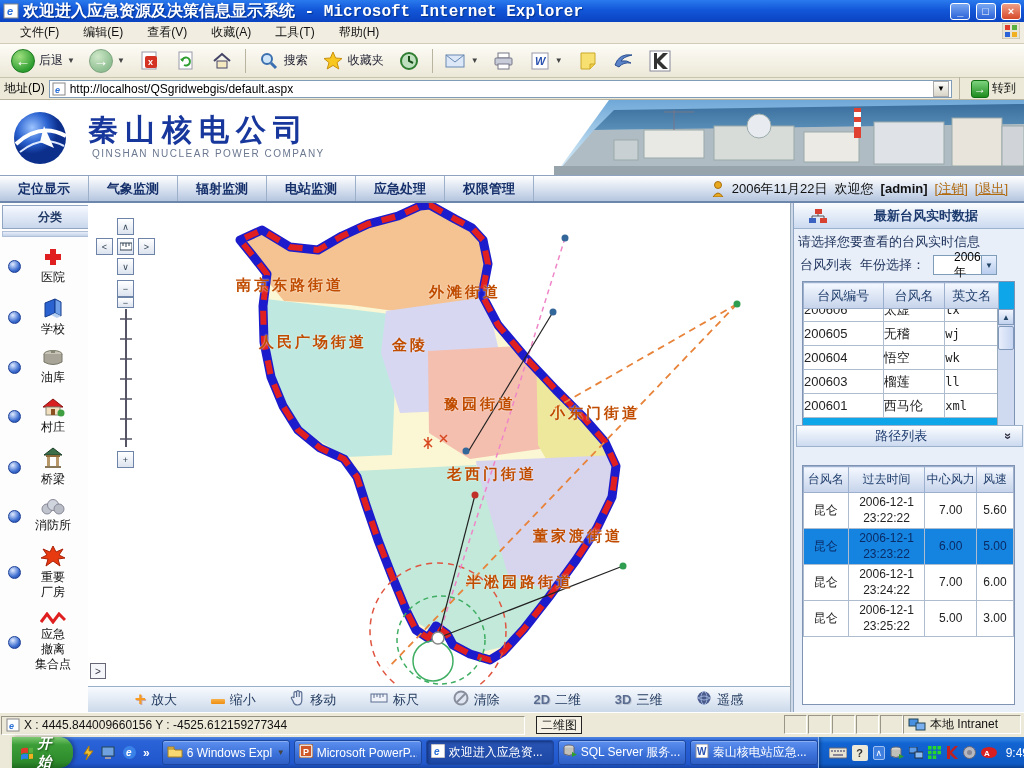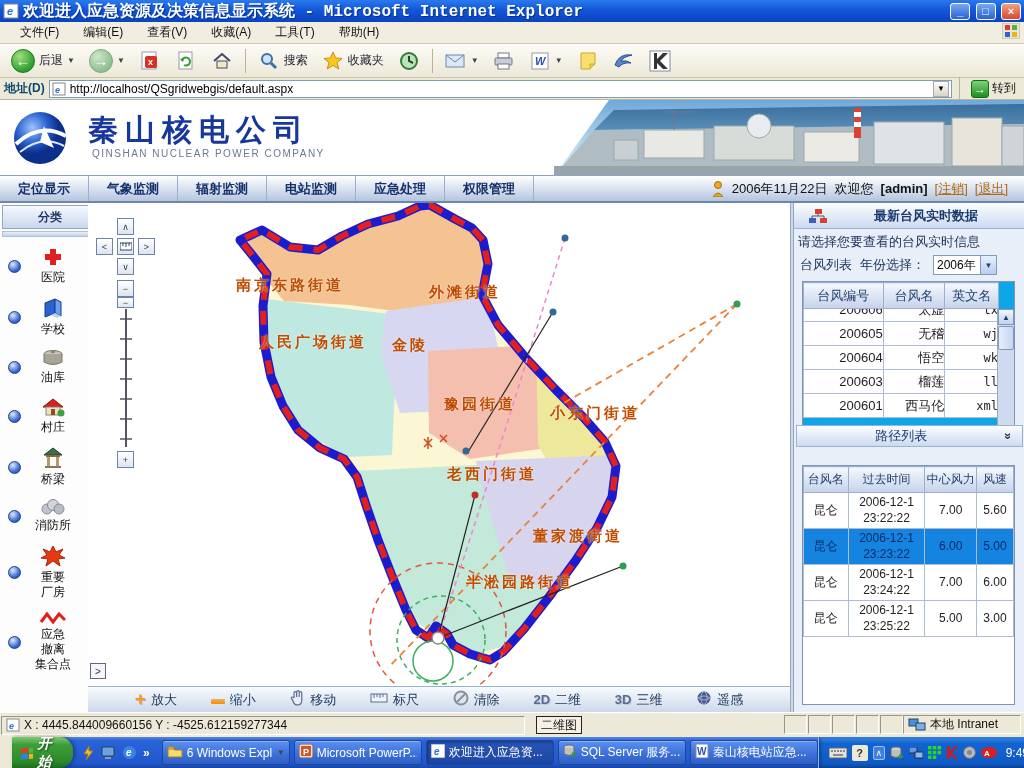--- a/index.html
+++ b/index.html
@@ -33,21 +33,21 @@
     color:#fff; font-size:15px; font-weight:bold; }
   .circ.back { background:radial-gradient(circle at 35% 30%,#9fe07f,#2f9e31 70%); border:1px solid #1d7a20; }
   .circ.fwd  { background:radial-gradient(circle at 35% 30%,#cfe8c8,#8fbf92 70%); border:1px solid #7da57f; }
   .tsep { width:1px; height:24px; background:#b8b4a0; margin:0 3px; }
   .dd { font-size:8px; color:#444; }
   .sq { width:22px; height:22px; display:inline-flex; align-items:center; justify-content:center; }
 
   
   .addressbar { position:absolute; left:0; top:78px; width:1024px; height:22px; background:#ece9d8;
     display:flex; align-items:center; padding:0 4px; gap:4px; border-bottom:1px solid #b8b4a0; }
-  .addr-label { color:#0c4a6e;font-weight:bold; }
+  .addr-label { color:#000000; }
   .addr-box { flex:1; height:18px; background:#fff; border:1px solid #7f9db9; display:flex; align-items:center; padding:0 2px; gap:4px; }
   .addr-box .url { flex:1; color:#000; }
   .addr-drop { width:16px; height:16px; background:linear-gradient(180deg,#fdfdfb,#d8d4c8); border:1px solid #aaa;
     display:flex; align-items:center; justify-content:center; font-size:8px; }
   .go-btn { display:flex; align-items:center; gap:3px; padding:0 4px; color:#111; }
   .go-ico { width:18px; height:18px; border-radius:3px; background:linear-gradient(180deg,#7ed37e,#1e8c1e); color:#fff;
     display:inline-flex; align-items:center; justify-content:center; font-weight:bold; border:1px solid #0f6e10; }
 
   
   .banner { position:absolute; left:0; top:100px; width:1024px; height:76px; background:#fff; overflow:hidden;
@@ -105,31 +105,31 @@
 
   
   .right-panel { position:absolute; left:793px; top:0; width:231px; height:509px; background:#e9eff9; border-left:1px solid #8fa5c2; }
   .rp-head { position:absolute; left:0; top:0; width:100%; height:26px;
     background:linear-gradient(180deg,#fbfdff,#ccdaf0); border-bottom:1px solid #9db2cc;
     display:flex; align-items:center; }
   .rp-title { flex:1; text-align:center; font-size:13px; font-weight:bold; color:#1c3a6e; }
   .rp-sub { position:absolute; left:4px; top:30px; font-size:13px; color:#22365e; }
   .rp-row { position:absolute; left:6px; top:52px; display:flex; align-items:center; gap:8px; font-size:13px; color:#22365e; }
   .year-box { width:64px; height:20px; background:#fff; border:1px solid #7f9db9; display:flex; align-items:center; }
-  .year-box .yv { flex:1; padding-left:3px; font-size:12px; color:#000; }
+  .year-box .yv { flex:1; padding-left:20px; font-size:12px; color:#000; }
   .year-dd { width:16px; height:18px; background:linear-gradient(180deg,#e8f0fd,#b9cdee); border-left:1px solid #7f9db9;
     display:flex; align-items:center; justify-content:center; font-size:8px; color:#246; }
 
   table { border-collapse:collapse; }
   .ttable { position:absolute; left:8px; top:78px; width:213px; background:#0ea5e9; border:1px solid #7f93b5; }
   .ttable th { height:26px; background:linear-gradient(180deg,#f4f8ff,#c5d3ea); border:1px solid #9cafcc;
     font-size:13px; color:#23406e; font-weight:normal; }
   .tscroll { position:relative; height:132px; overflow:hidden; }
   .tscroll table { transform:translateY(-12px); width:196px; }
-  .ttable td { height:24px; border:1px solid #aebccf; text-align:right; font-size:13px; color:#222; background:#fff;margin-left:48px; }
+  .ttable td { height:24px; border:1px solid #aebccf; text-align:left; font-size:13px; color:#222; background:#fff;margin-left:48px; }
   td.mono { font-family:"DejaVu Sans Mono",monospace; font-size:12px; }
   tr.sel td { background:#1583e0; color:#0a2c66; }
   .sbar { position:absolute; right:0; top:0; width:17px; height:132px; background:#cfdaf0; border-left:1px solid #9ab; }
   .sbtn { position:absolute; left:0; width:16px; height:16px; background:linear-gradient(180deg,#f2f6ff,#c2d2ee);
     border:1px solid #8099bb; font-size:8px; color:#246; display:flex; align-items:center; justify-content:center; }
   .sthumb { position:absolute; left:0; top:17px; width:16px; height:24px; background:linear-gradient(90deg,#e8eefb,#c6d5f2);
     border:1px solid #8099bb; border-radius:2px; }
 
   .path-bar { position:absolute; left:2px; top:222px; width:227px; height:22px;
     background:linear-gradient(180deg,#fbfdff,#ccdaf0); border:1px solid #9db2cc; display:flex; align-items:center; }

